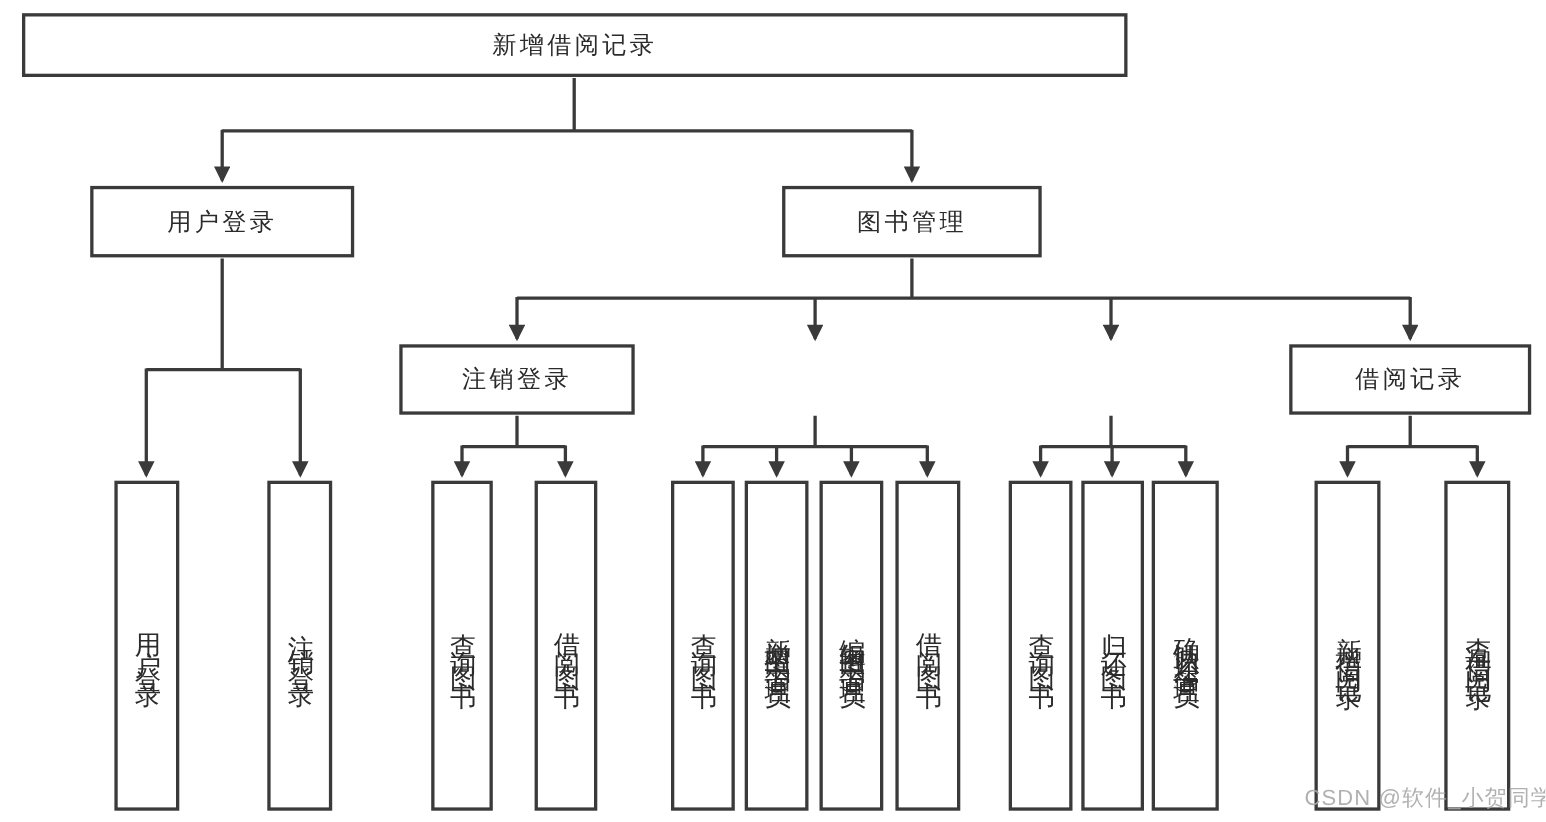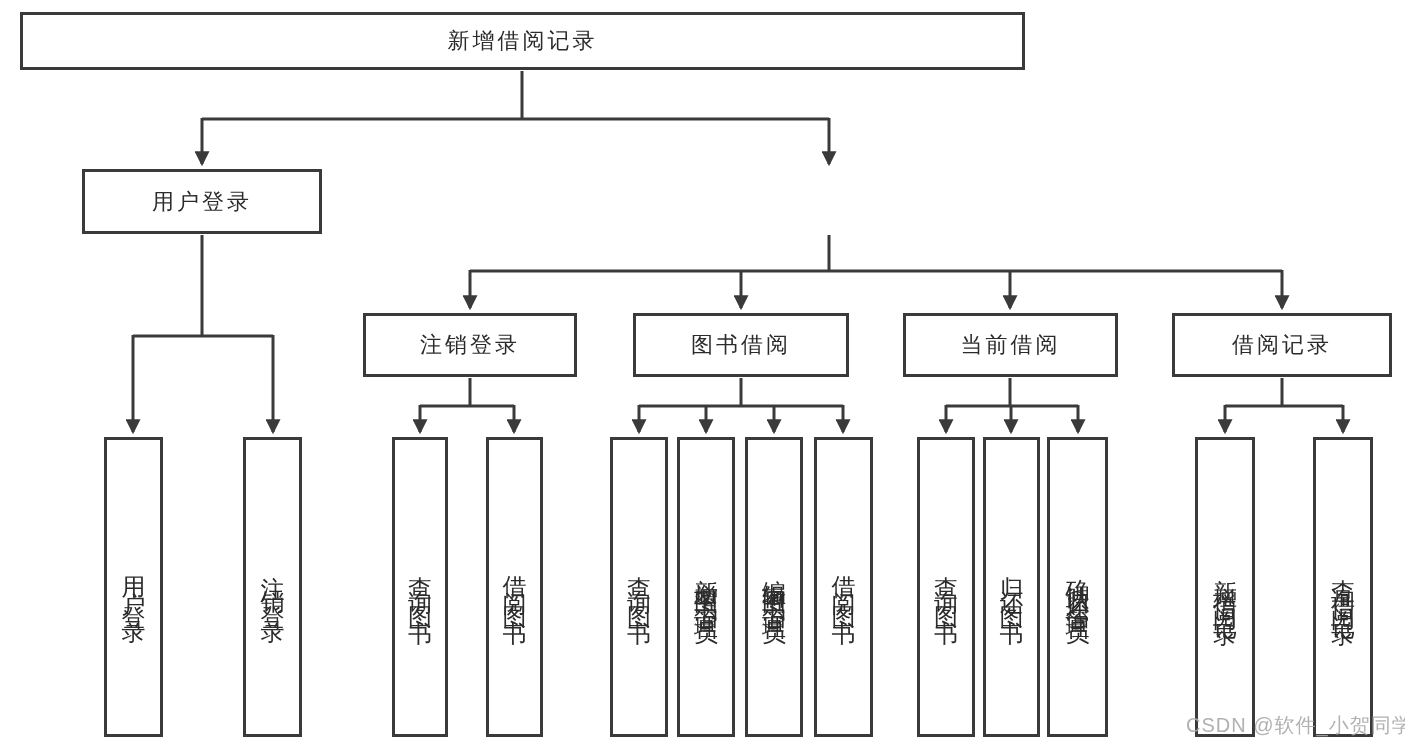--- a/index.html
+++ b/index.html
@@ -95,29 +95,26 @@
     </g>
   </svg>
 
   <div class="box h" style="left:20px;top:12px;width:1005px;height:58px">
     <span class="lbl">新增借阅记录</span>
   </div>
 
   <div class="box h" style="left:82px;top:169px;width:240px;height:65px">
     <span class="lbl">用户登录</span>
   </div>
+  <div class="box h" style="left:711px;top:169px;width:236px;height:65px">
+    <span class="lbl">图书管理</span>
+  </div>
 
   <div class="box h" style="left:363px;top:313px;width:214px;height:64px">
     <span class="lbl">注销登录</span>
-  </div>
-  <div class="box h" style="left:633px;top:313px;width:216px;height:64px">
-    <span class="lbl">图书借阅</span>
-  </div>
-  <div class="box h" style="left:903px;top:313px;width:215px;height:64px">
-    <span class="lbl">当前借阅</span>
   </div>
   <div class="box h" style="left:1172px;top:313px;width:220px;height:64px">
     <span class="lbl">借阅记录</span>
   </div>
 
   <div class="box v v4" style="left:104px;width:59px">
     <span class="vlbl">用户登录</span>
   </div>
   <div class="box v v4" style="left:243px;width:59px">
     <span class="vlbl">注销登录</span>

